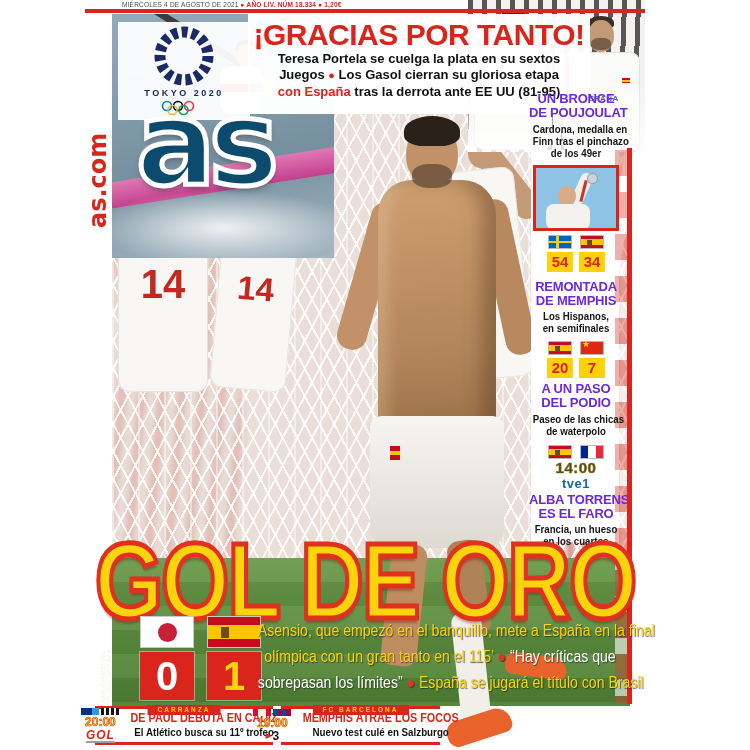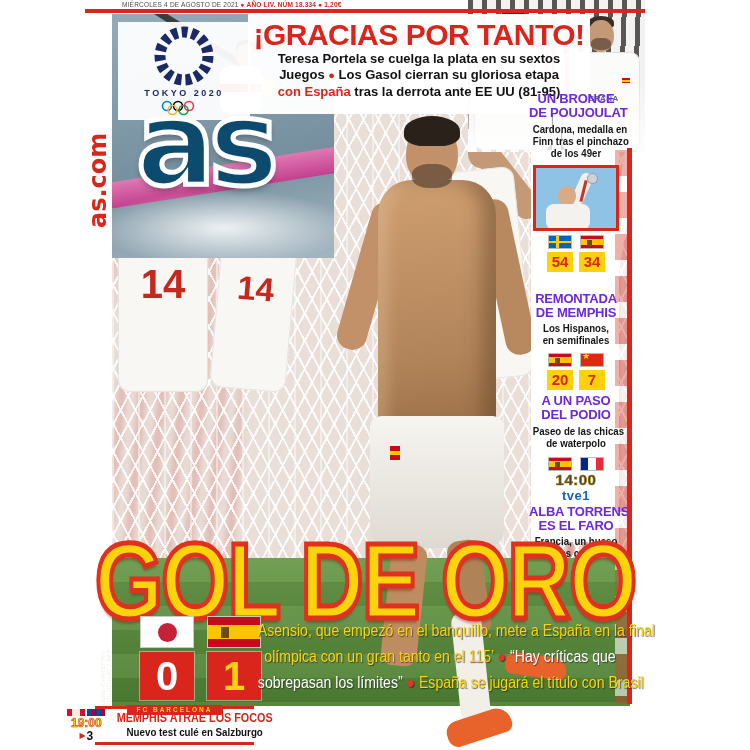--- a/index.html
+++ b/index.html
@@ -307,21 +307,21 @@
     <div class="frow" style="margin-top:4px;">
       <span class="flag swe"></span>
       <span class="flag esp">
           <span class="emb"></span>
         </span>
     </div>
     <div class="yrow">
       <span class="ybox">54</span>
       <span class="ybox">34</span>
     </div>
-    <div class="sred" style="margin-top:20px;">REMONTADA</div>
+    <div class="sred" style="margin-top:8px;">REMONTADA</div>
     <div class="sred">DE MEMPHIS</div>
     <div class="sblk" style="margin-top:2px;">Los Hispanos,</div>
     <div class="sblk">en semifinales</div>
 
     <div class="frow" style="margin-top:7px;">
       <span class="flag esp">
           <span class="emb"></span>
         </span>
       <span class="flag chn">
           <span class="star">★</span>
@@ -363,20 +363,35 @@
 
   <div class="abs deck">
     <div class="ln">Asensio, que empezó en el banquillo, mete a España en la final</div>
     <div class="ln"><span>olímpica con un gran tanto en el 115’ </span><span class="bl">●</span><span class="wht"> “Hay críticas que</span></div>
     <div class="ln"><span class="wht">sobrepasan los límites” </span><span class="bl">●</span><span> España se jugará el título con Brasil</span></div>
   </div>
 
   <div class="abs credit">ANNE-CHRISTINE POUJOULAT / AFP</div>
 
   <div class="abs bstrip">
+    <div class="bsec s2">
+      <div class="btab">CARRANZA</div>
+      <div class="tvb">
+        <div class="tvlogos">
+            <span class="lg-blue"></span>
+            <span class="lg-dark"></span>
+          </div>
+        <div class="tvtime">20:00</div>
+        <div class="tvgol">GOL</div>
+      </div>
+      <div class="bt-col">
+        <div class="bt-h">DE PAUL DEBUTA EN CÁDIZ</div>
+        <div class="bt-s">El Atlético busca su 11º trofeo</div>
+      </div>
+    </div>
     <div class="bsec s3">
       <div class="btab">FC BARCELONA</div>
       <div class="tvb">
         <div class="tvlogos">
             <span class="lg-rb"></span>
             <span class="lg-fcb"></span>
           </div>
         <div class="tvtime">19:00</div>
         <div class="tv3">
             <span class="play">▶</span>

